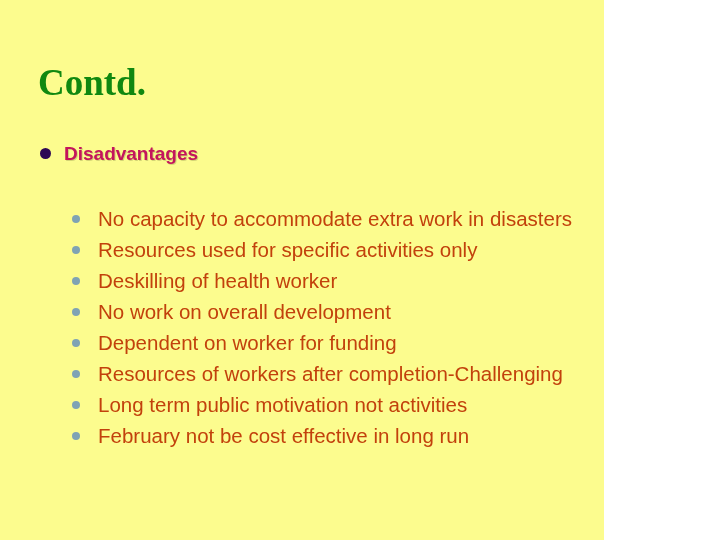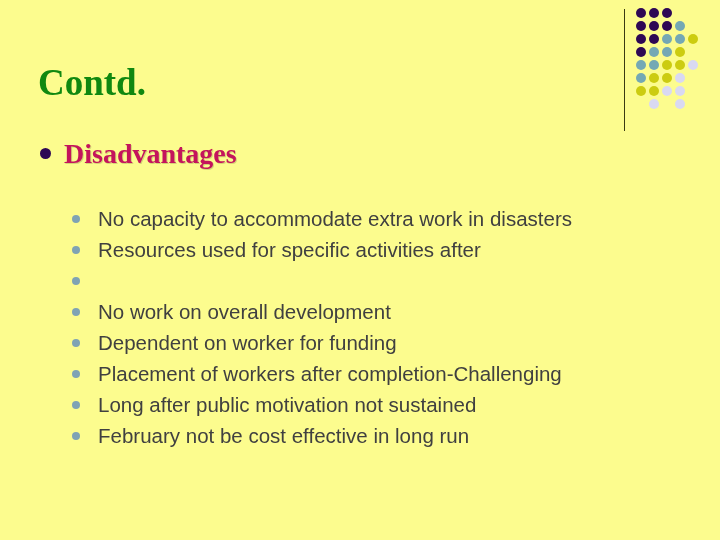--- a/index.html
+++ b/index.html
@@ -7,21 +7,21 @@
     padding: 0;
   }
   body {
     width: 720px;
     height: 540px;
     overflow: hidden;
     font-family: "Liberation Sans", sans-serif;
   }
   #slide {
     position: relative;
-    width: 720px;
+    width: 604px;
     height: 540px;
     background: #FCFC8E;
     overflow: hidden;
   }
 
   
   #deco {
     position: absolute;
     top: 0;
     left: 612px;
@@ -87,22 +87,22 @@
   #lvl1-marker {
     width: 11px;
     height: 11px;
     border-radius: 50%;
     background: #2E0854;
     margin-top: 8px;
     flex: 0 0 auto;
   }
   #lvl1-text {
     margin-left: 13px;
-    font-family: Liberation Serif, serif;
-    font-size: 28px;
+    font-family: Liberation Sans, sans-serif;
+    font-size: 19px;
     font-weight: bold;
     color: #C4145C;
     line-height: 28px;
     text-shadow: 1px 1px 0 rgba(120,120,60,0.30);
   }
 
   
   #lvl2 {
     position: absolute;
     left: 72px;
@@ -119,21 +119,21 @@
     height: 8px;
     border-radius: 50%;
     background: #7FA3B4;
     margin-top: 9px;
     flex: 0 0 auto;
   }
   .lvl2-text {
     margin-left: 18px;
     font-family: "Liberation Sans", sans-serif;
     font-size: 20.5px;
-    color: #404040;
+    color: #c2410c;
     line-height: 26px;
     white-space: nowrap;
   }
 </style>
 </head>
 <body>
 
 <div id="slide">
 
   <div id="deco">
@@ -157,40 +157,41 @@
     <span id="lvl1-text">Disadvantages</span>
   </div>
 
   <div id="lvl2">
       <div class="lvl2-item">
         <span class="lvl2-marker"></span>
         <span class="lvl2-text">No capacity to accommodate extra work in disasters</span>
       </div>
       <div class="lvl2-item">
         <span class="lvl2-marker"></span>
-        <span class="lvl2-text">Resources used for specific activities after</span>
+        <span class="lvl2-text">Resources used for specific activities only</span>
       </div>
       <div class="lvl2-item">
         <span class="lvl2-marker"></span>
+        <span class="lvl2-text">Deskilling of health worker</span>
       </div>
       <div class="lvl2-item">
         <span class="lvl2-marker"></span>
         <span class="lvl2-text">No work on overall development</span>
       </div>
       <div class="lvl2-item">
         <span class="lvl2-marker"></span>
         <span class="lvl2-text">Dependent on worker for funding</span>
       </div>
       <div class="lvl2-item">
         <span class="lvl2-marker"></span>
-        <span class="lvl2-text">Placement of workers after completion-Challenging</span>
+        <span class="lvl2-text">Resources of workers after completion-Challenging</span>
       </div>
       <div class="lvl2-item">
         <span class="lvl2-marker"></span>
-        <span class="lvl2-text">Long after public motivation not sustained</span>
+        <span class="lvl2-text">Long term public motivation not activities</span>
       </div>
       <div class="lvl2-item">
         <span class="lvl2-marker"></span>
         <span class="lvl2-text">February not be cost effective in long run</span>
       </div>
     </div>
 
 </div>
 
 </body></html>

